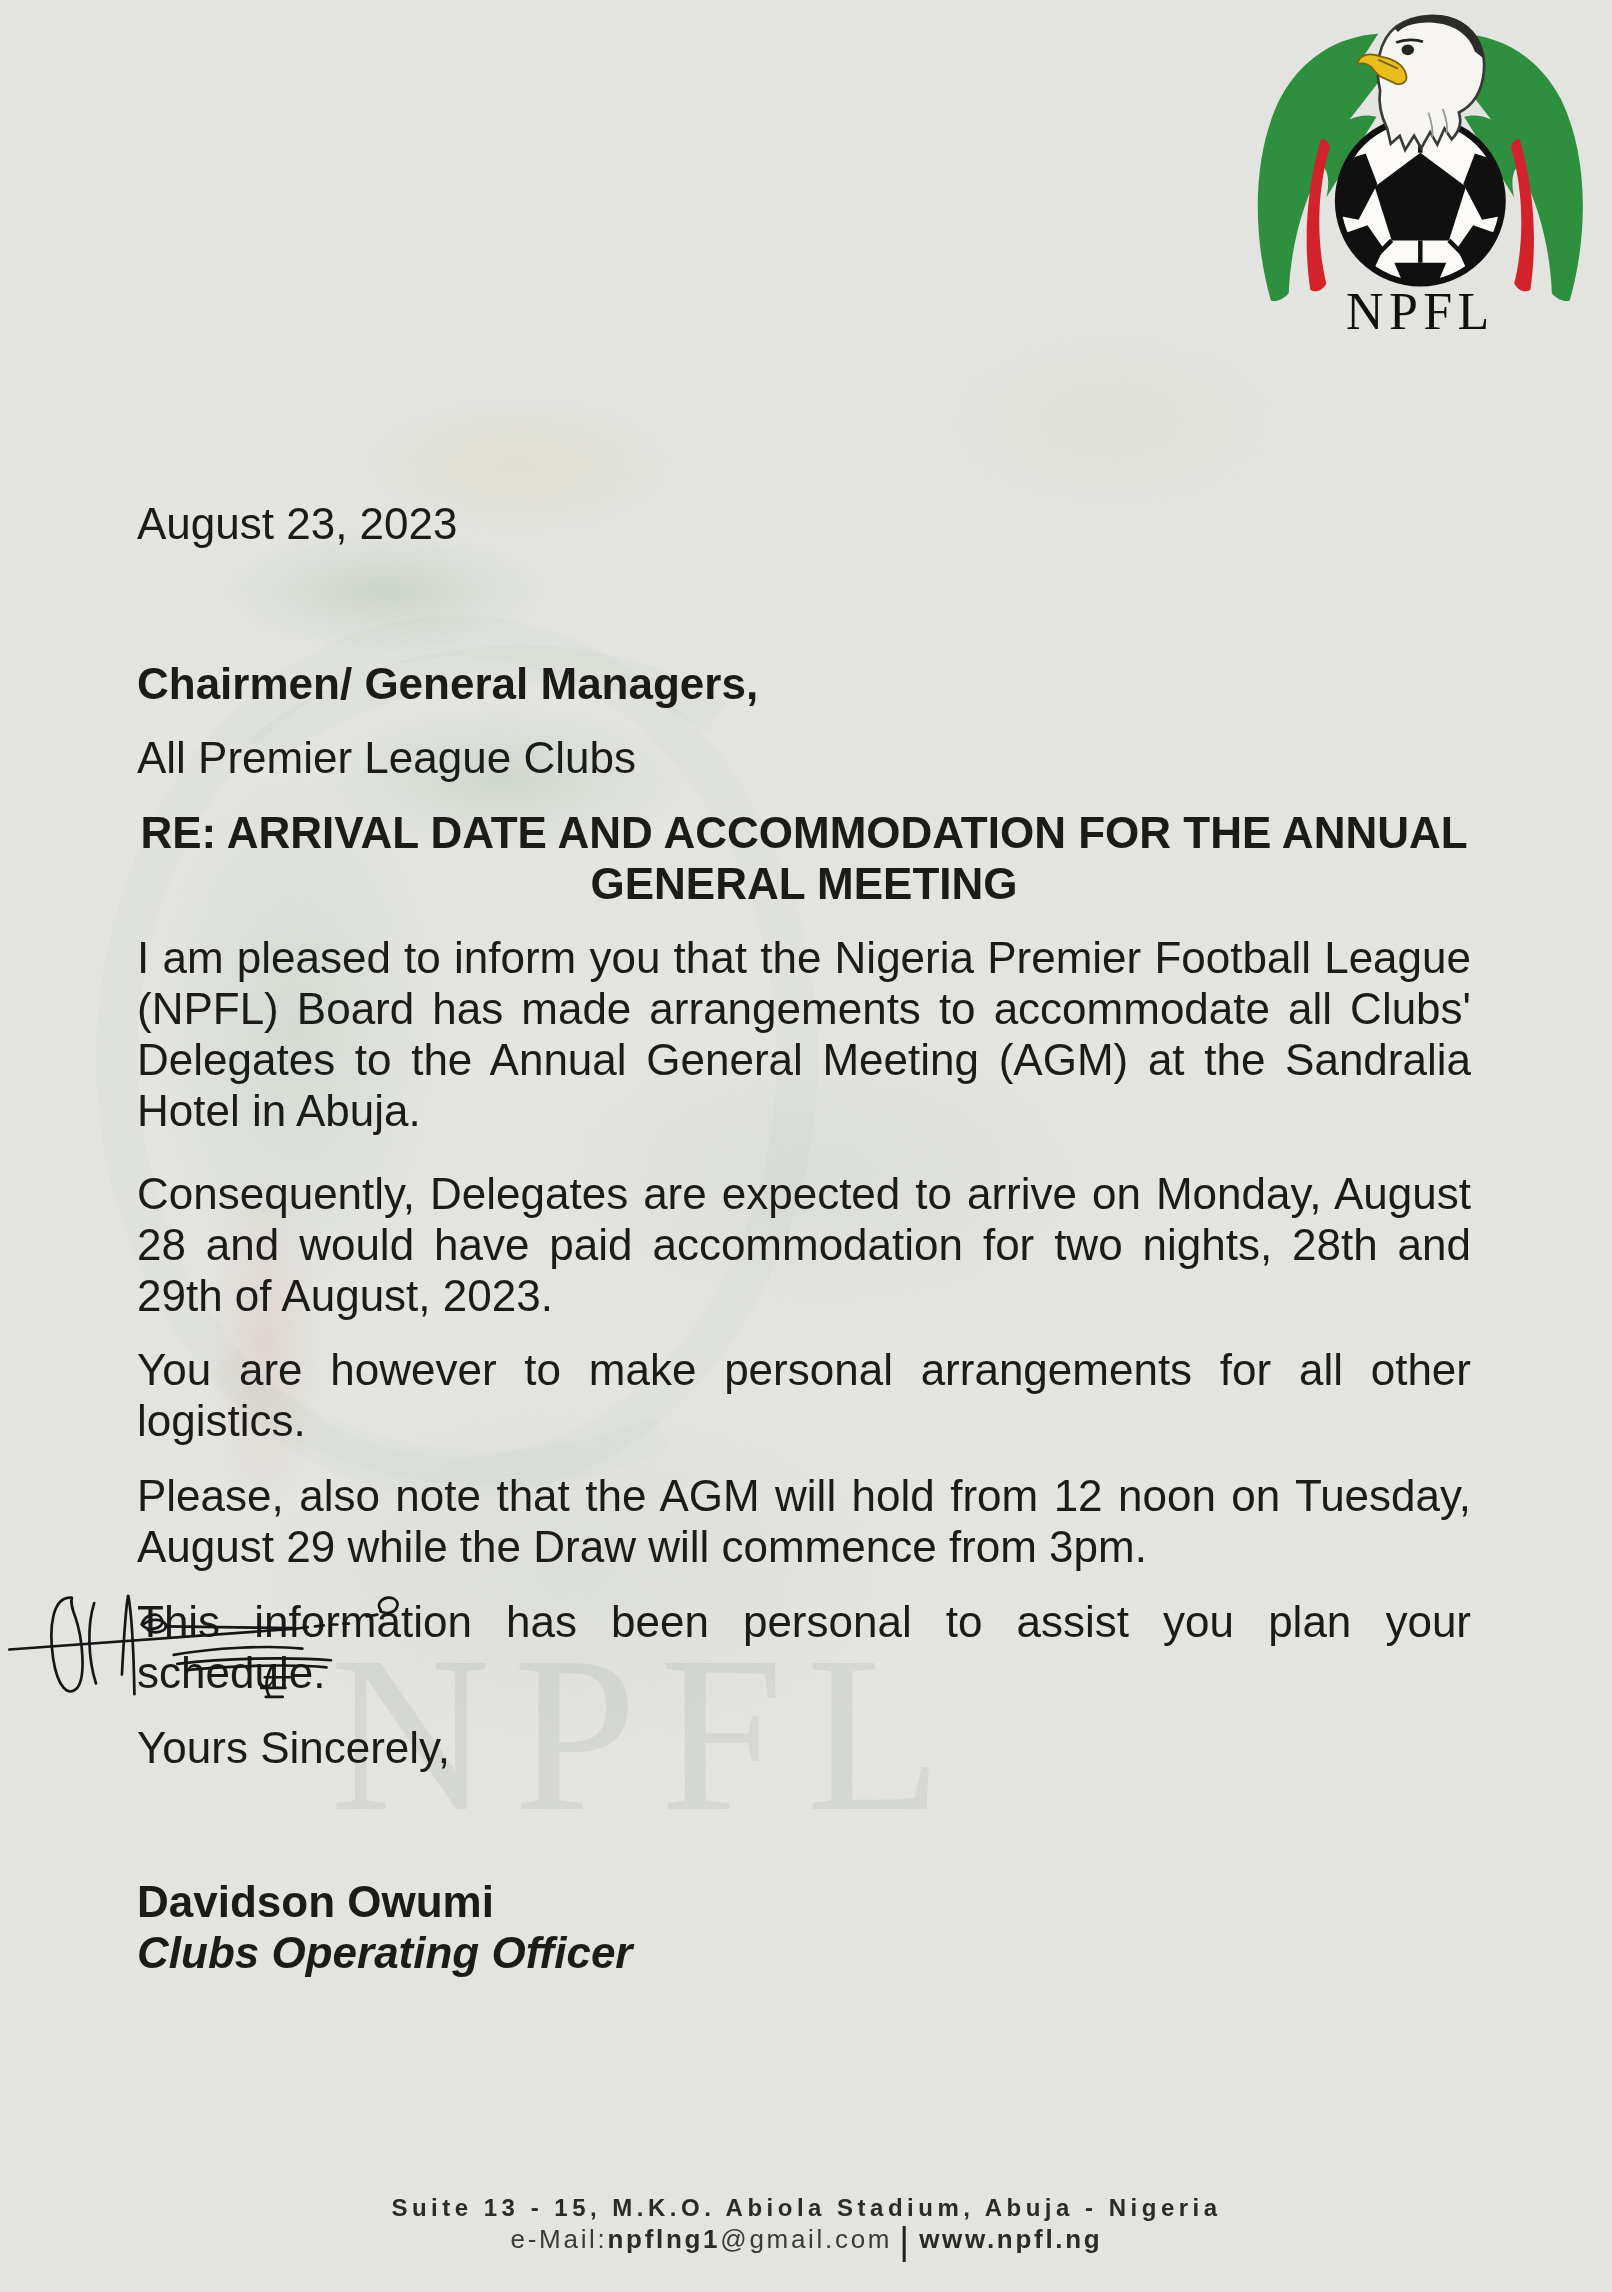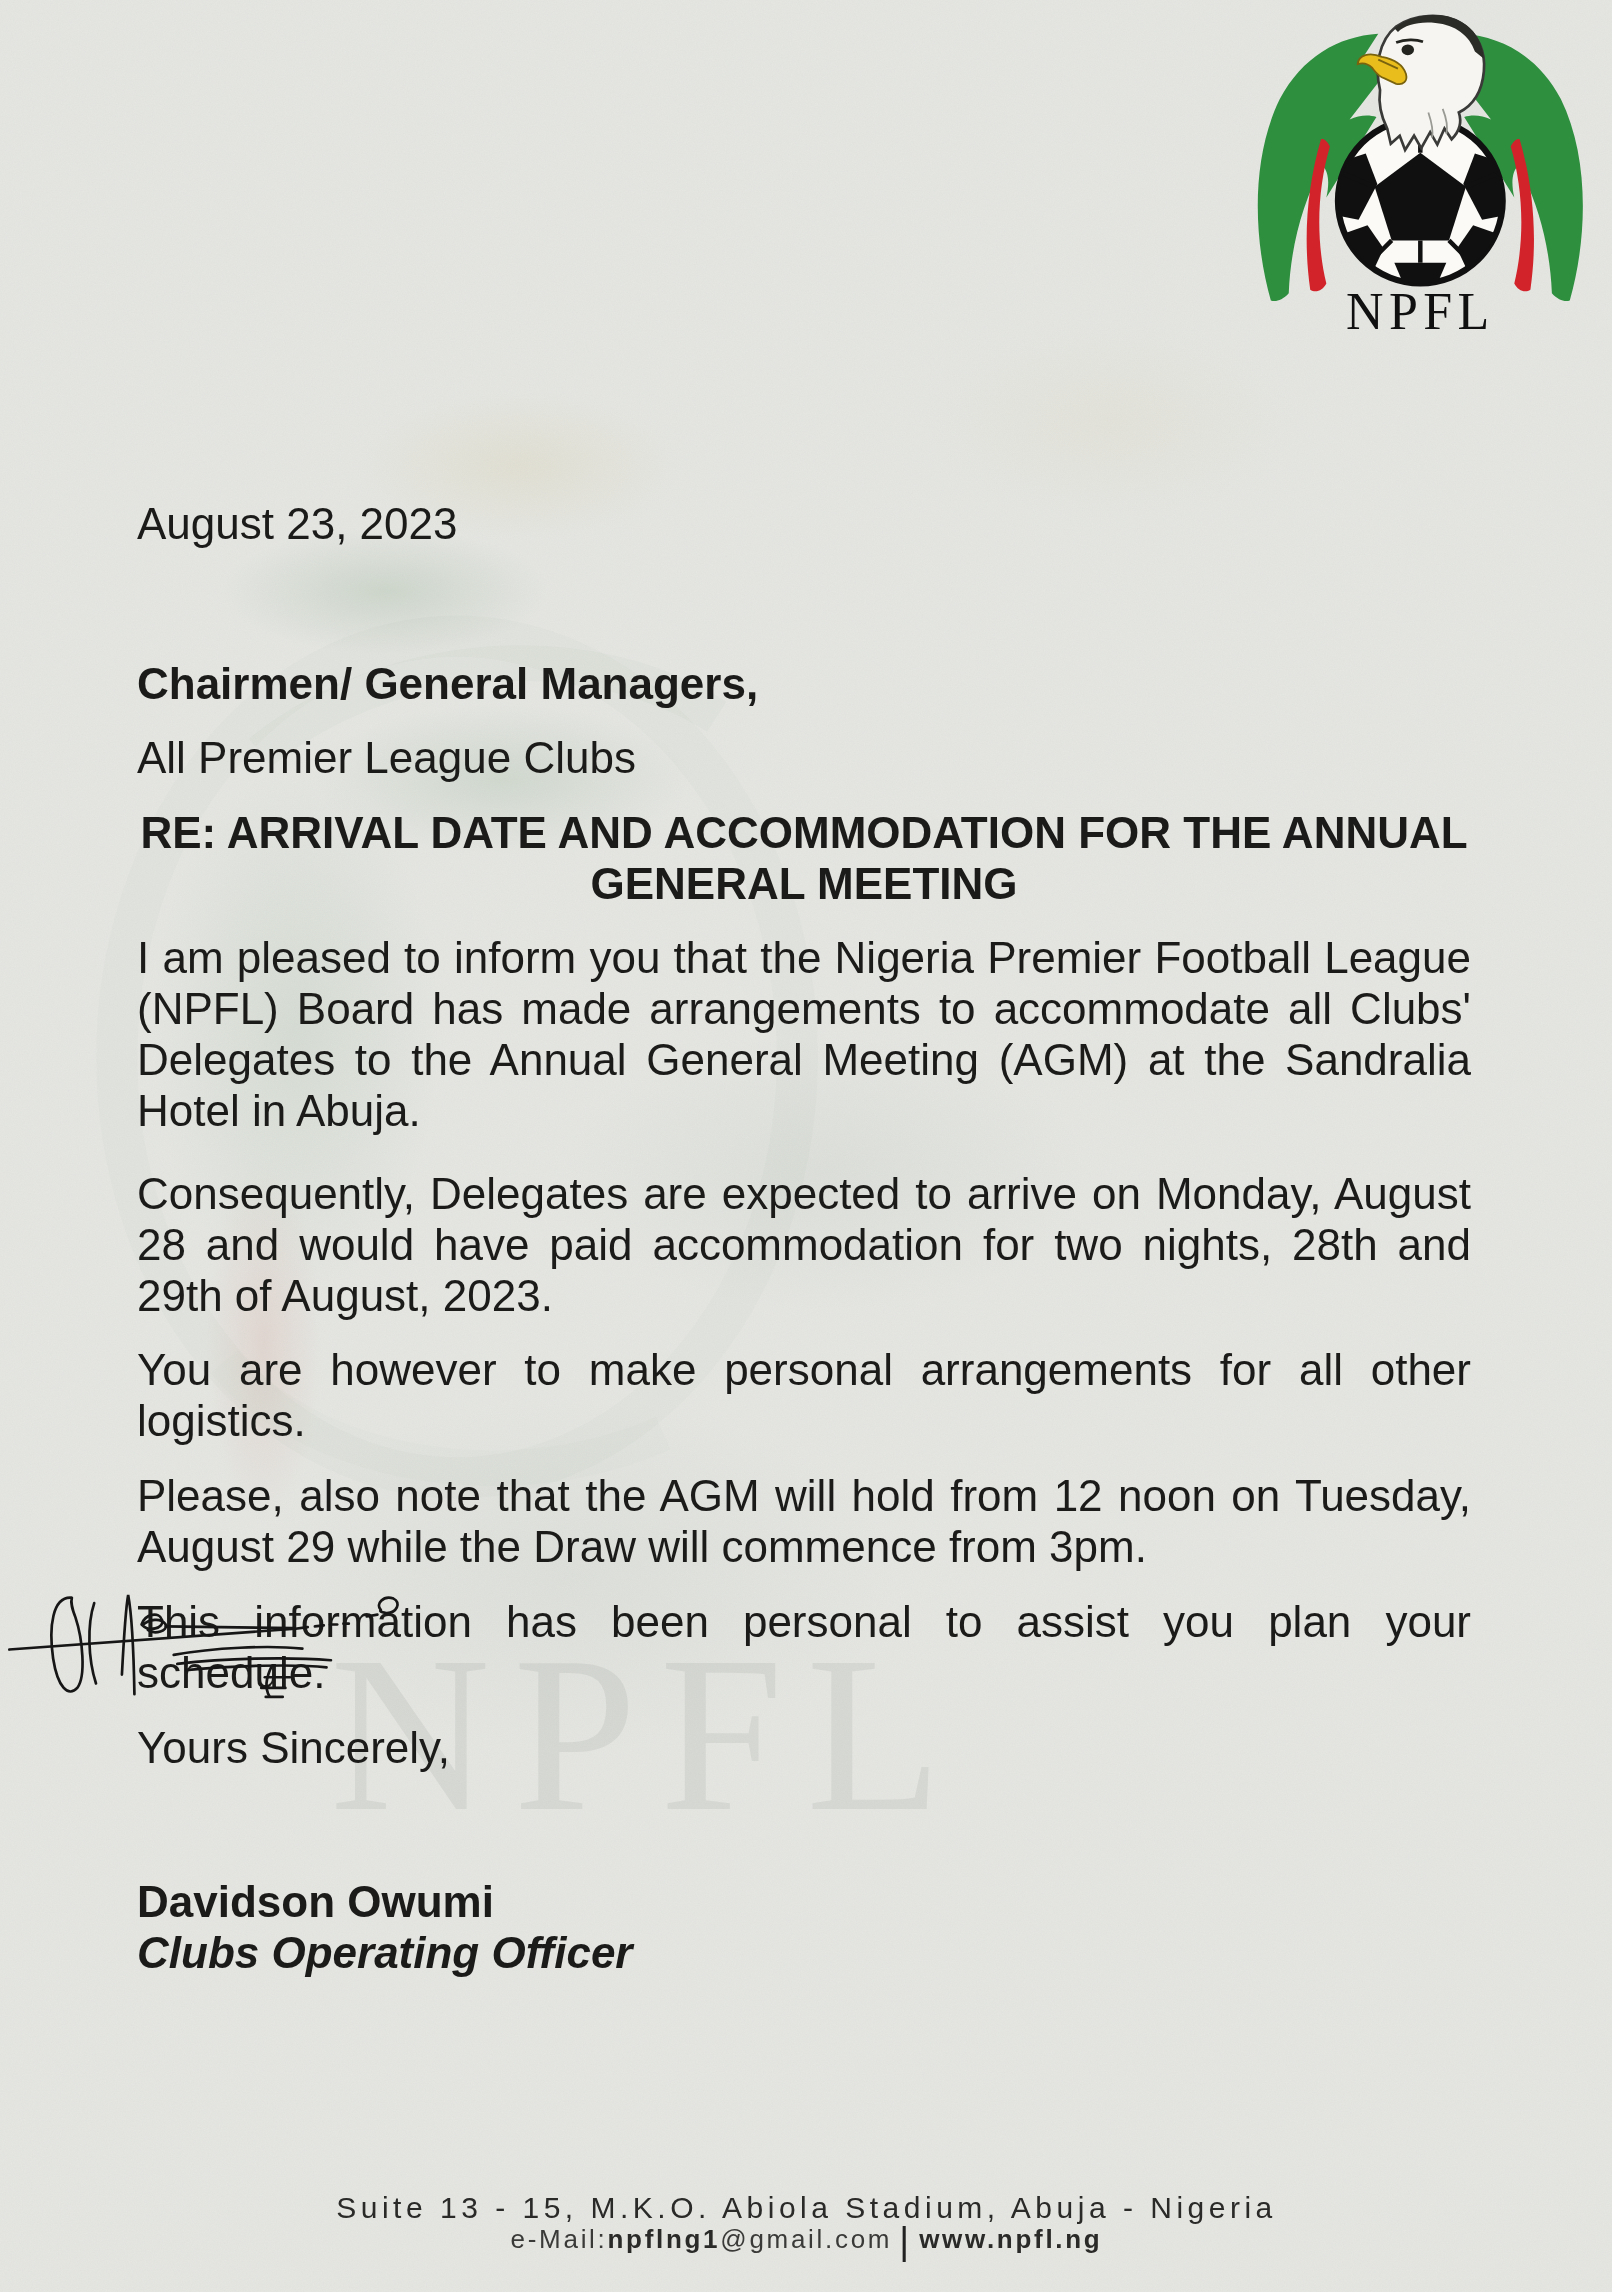--- a/index.html
+++ b/index.html
@@ -51,21 +51,21 @@
   .letter p.para.p1{margin-bottom:32px;}
   .letter p.para.p2{margin-bottom:23px;}
   .letter .closing{margin:0;}
   .letter .sig-name{font-weight:bold;margin:103px 0 0 0;}
   .letter .sig-title{font-weight:bold;font-style:italic;margin:0;}
 
   .signature{position:absolute;left:7.2px;top:1587px;pointer-events:none;}
 
   
   .footer{position:absolute;left:0;right:0;top:2192px;text-align:center;color:#2a2a28;}
-  .footer .addr{font-weight:normal;font-size:30px;letter-spacing:4.5px;line-height:32px;}
+  .footer .addr{font-weight:bold;font-size:24px;letter-spacing:4.5px;line-height:32px;}
   .footer .contact{font-size:26px;letter-spacing:2.7px;line-height:28px;margin-top:0.9px;}
   .footer .lt{font-weight:400;color:#3a3a38;}
   .footer .bd{font-weight:bold;}
   .footer .pipe{font-weight:300;font-size:38px;vertical-align:-6.3px;padding:0 7.2px;color:#222;}
 </style>
 </head>
 <body>
 
 <div class="page">
 

